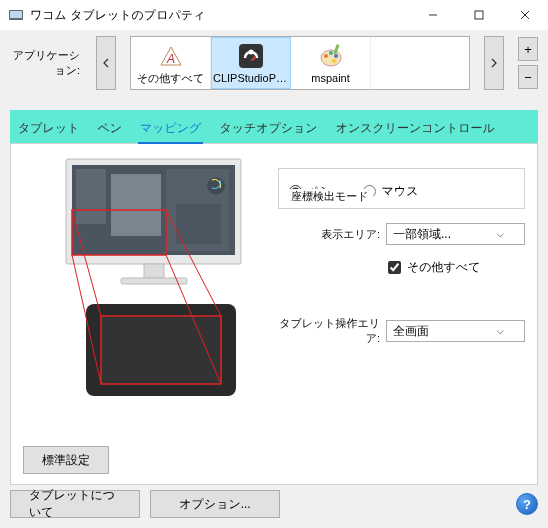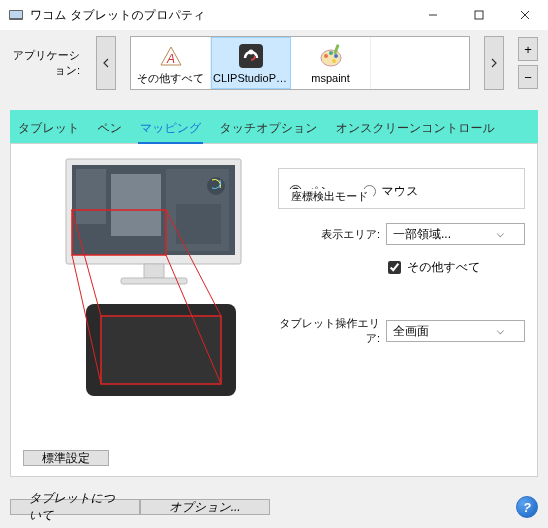--- a/index.html
+++ b/index.html
@@ -33,22 +33,22 @@
   .grp { border:1px solid #d0d0d0; padding: 10px 10px 8px 10px; position:relative;}
   .grp-title { position:absolute; top:-8px; left:8px; background:#fff; padding:0 4px; font-size:11px;margin-top:28px;}
   .radios { display:flex; gap:30px; margin-top:4px;}
   .radio, .check { display:flex; align-items:center; gap:6px;}
   .row { display:flex; align-items:center; gap:6px; }
   .row-label { width: 102px; text-align:right; font-size:11px;}
   .combo { flex:1; height:22px; border:1px solid #adadad; background:#fff; display:flex; align-items:center; justify-content:space-between; padding:0 20px 0 6px;}
   .combo .chev { font-size:10px; color:#555;}
   .check-indent { padding-left: 110px;}
   .footer-in { display:flex; align-items:center; justify-content:space-between; margin-top: 6px; padding-top:6px;}
-  .btn { height: 16px; padding: 0 18px; border:1px solid #adadad; background:#e1e1e1; display:flex; align-items:center; justify-content:center;}
-  .footer-out { display:flex; align-items:center; margin-top:19px;font-style:italic;}
+  .btn { height: 28px; padding: 0 18px; border:1px solid #adadad; background:#e1e1e1; display:flex; align-items:center; justify-content:center;}
+  .footer-out { display:flex; align-items:center; gap:10px; margin-top:5px;}
   .spacer { flex:1;}
   .help { width:22px; height:22px; border-radius:50%; border:1px solid #2a6fc9; color:#fff; background: radial-gradient(circle at 30% 30%, #5aa3f0, #1a63c0); display:flex; align-items:center; justify-content:center; font-weight:bold; font-size:13px;}
   input[type=radio], input[type=checkbox]{ width:13px; height:13px; accent-color:#333;}
 </style>
 </head>
 <body>
 
 <div class="window">
 
   <div class="titlebar">

